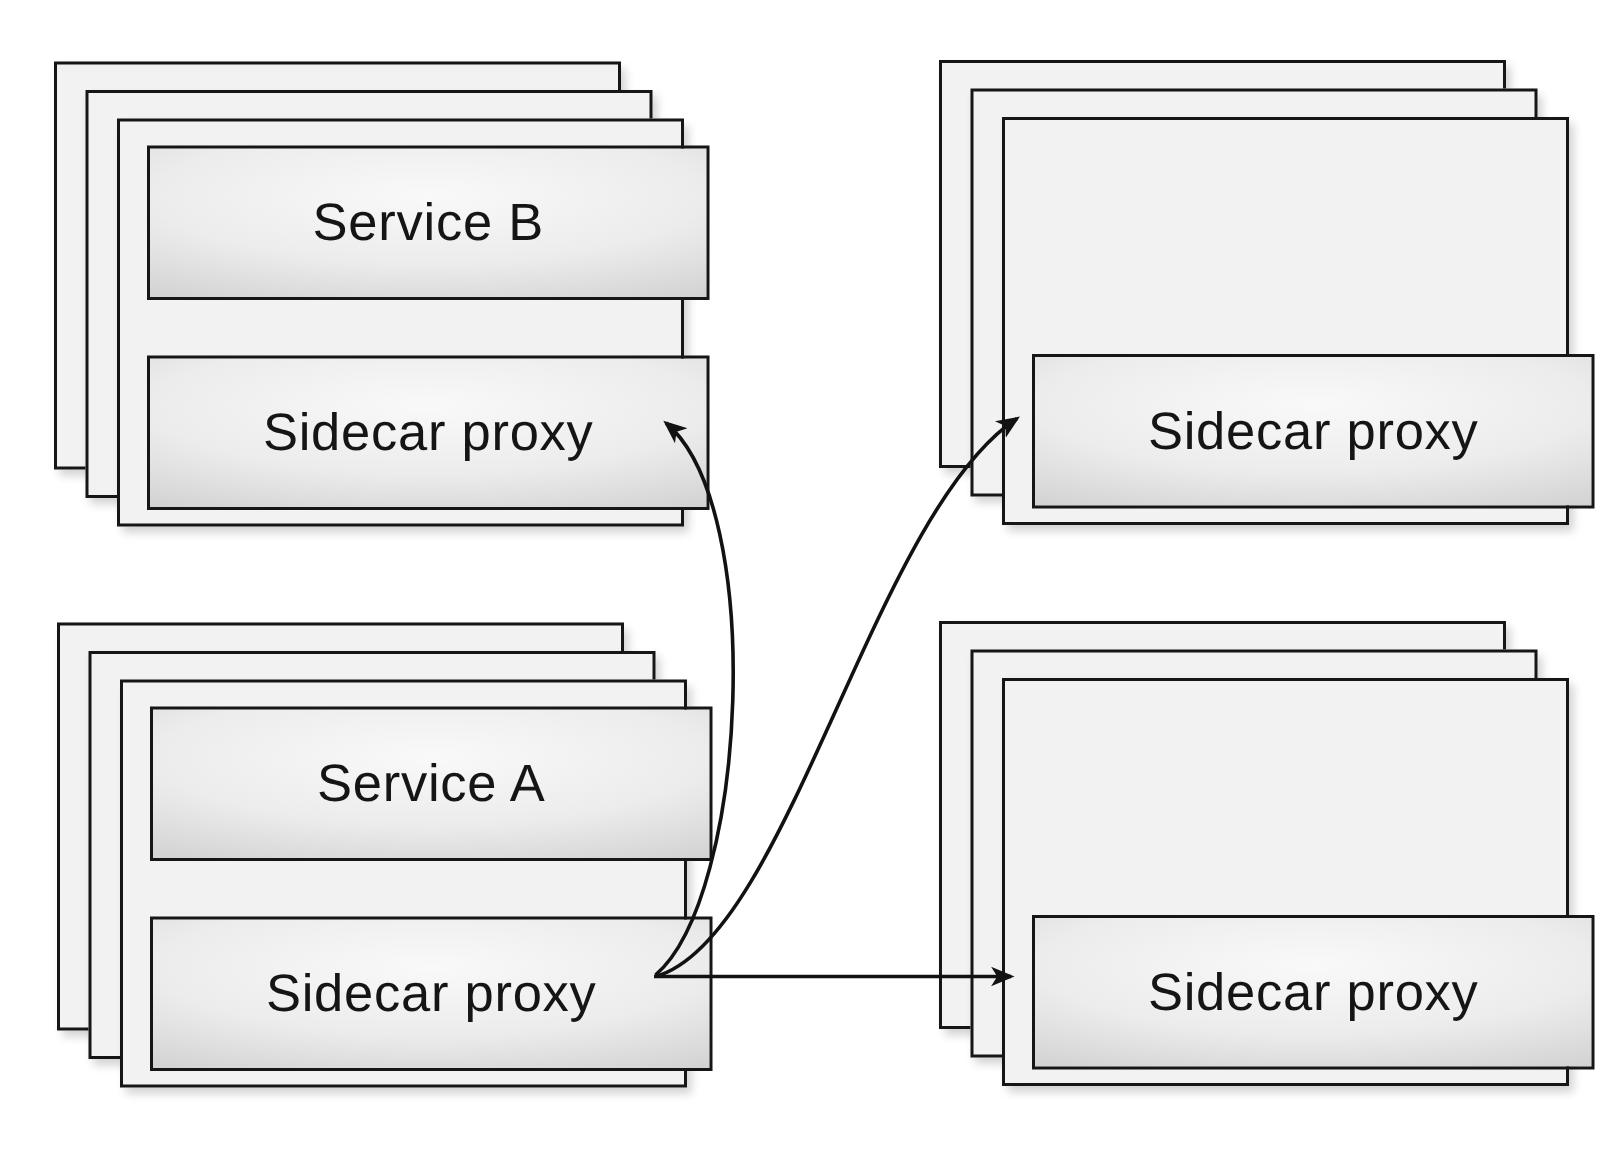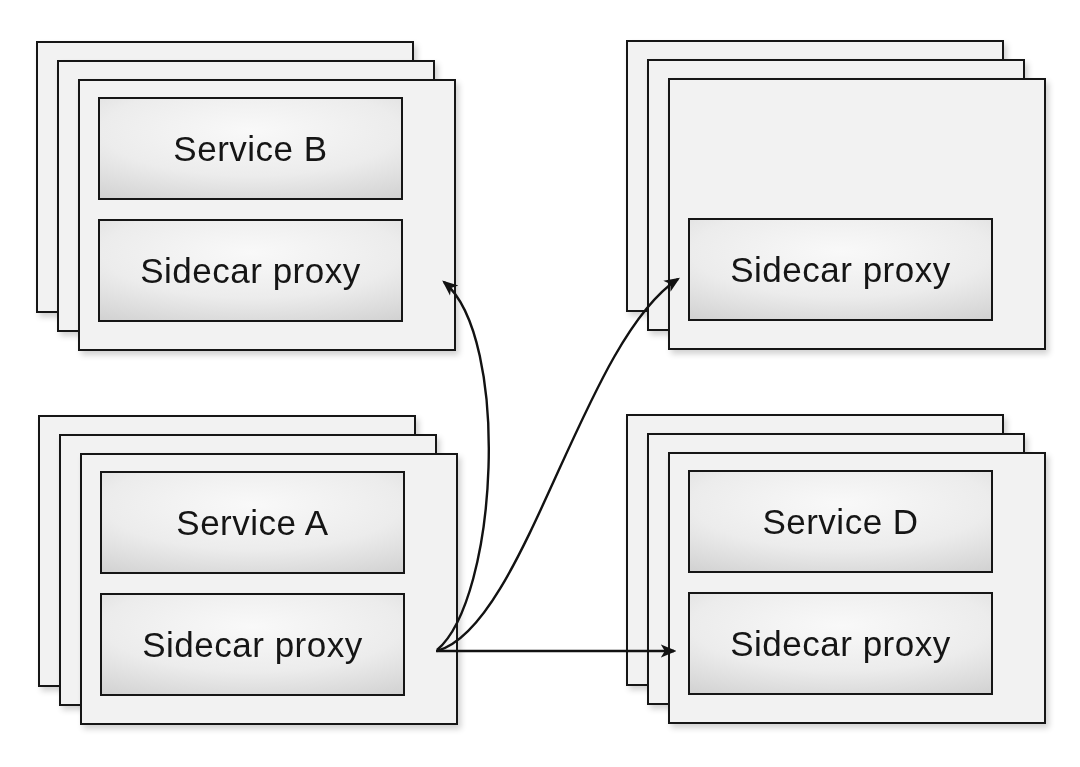--- a/index.html
+++ b/index.html
@@ -28,36 +28,36 @@
     border: 2.5px solid #161616;
     box-sizing: border-box;
     box-shadow: 3px 4px 6px rgba(0,0,0,0.18);
   }
   .panel.back  { left: 0;    top: 0;    }
   .panel.mid   { left: 21px; top: 19px; }
   .panel.front { left: 42px; top: 38px; }
   .node-box {
     position: absolute;
     left: 18px;
-    width: 305px;
+    width: 375px;
     height: 103px;
     box-sizing: border-box;
     border: 2.5px solid #161616;
     background: radial-gradient(ellipse 130% 120% at 50% 32%,
                 #f9f9f9 0%, #ececec 38%, #d2d2d2 68%, #a4a4a4 100%);
     display: flex;
     align-items: center;
     justify-content: center;
     font-size: 35px;
     color: #151515;
     letter-spacing: 0.5px;
     white-space: nowrap;
   }
   .node-box.service { top: 16px; }
-  .node-box.proxy   { top: 138px; }
+  .node-box.proxy   { top: 156px; }
   
   #stack-b { left: 36px;  top: 41px;  }
   #stack-c { left: 626px; top: 40px;  }
   #stack-a { left: 38px;  top: 415px; }
   #stack-d { left: 626px; top: 414px; }
   .edges-overlay {
     position: absolute;
     left: 0; top: 0;
     width: 1080px;
     height: 767px;
@@ -107,23 +107,20 @@
       <div class="node-box proxy">
         <span>Sidecar proxy</span>
       </div>
     </div>
   </div>
 
   <div class="stack" id="stack-d">
     <div class="panel back"></div>
     <div class="panel mid"></div>
     <div class="panel front">
-      <div class="node-box service">
-        <span>Service D</span>
-      </div>
       <div class="node-box proxy">
         <span>Sidecar proxy</span>
       </div>
     </div>
   </div>
 
   <svg class="edges-overlay" viewBox="0 0 1080 767">
     <defs>
       <marker id="arrowhead" viewBox="0 0 10 10" refX="8.5" refY="5" markerWidth="6.5" markerHeight="6.5" orient="auto">
         <path d="M 0 0.8 L 10 5 L 0 9.2 L 2.6 5 Z" fill="#121212"></path>

